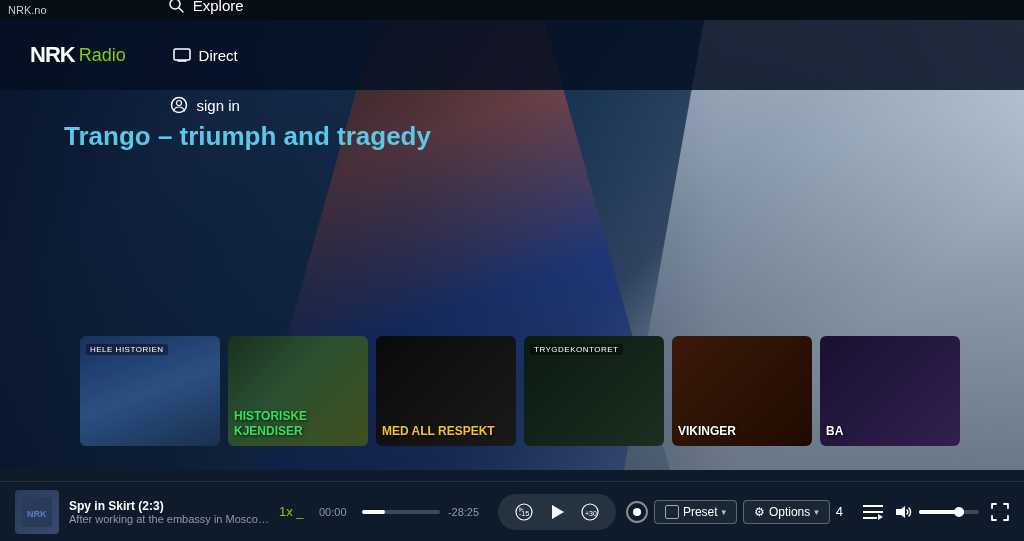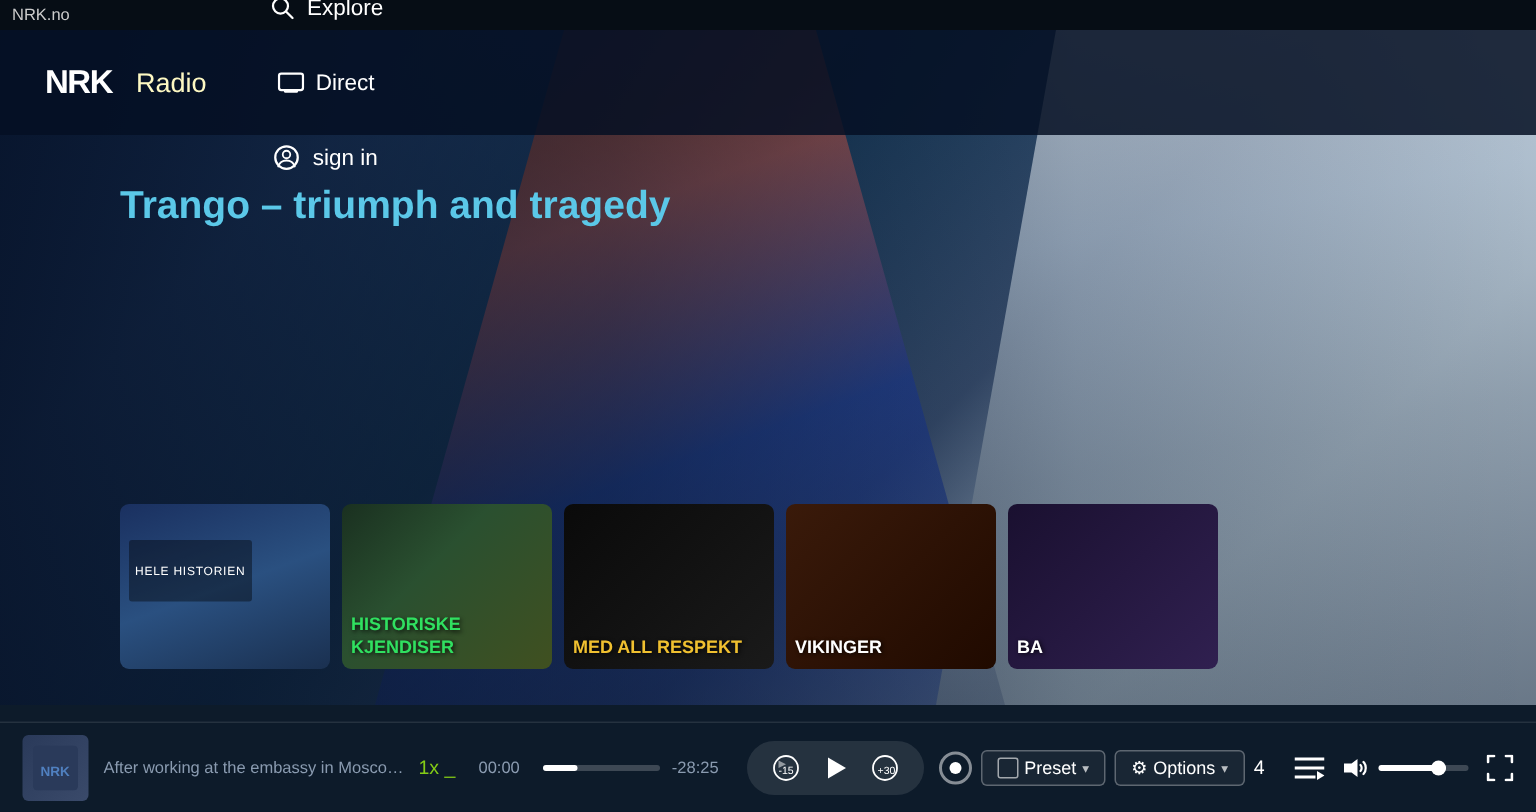--- a/index.html
+++ b/index.html
@@ -45,22 +45,22 @@
     }
     #logo-nrk {
       font-weight: 900;
       font-size: 22px;
       color: #fff;
       letter-spacing: -1px;
     }
     #logo-radio {
       font-size: 18px;
       font-weight: 300;
-      color: #fef9c3;
-      margin-left: 16px;
+      color: #84cc16;
+      margin-left: 4px;
     }
     #nav {
       display: flex;
       align-items: center;
       gap: 30px;
       flex-direction: column;
     }
     .nav-item {
       display: flex;
       align-items: center;
@@ -118,21 +118,21 @@
       opacity: 0.8;
     }
     #hero-overlay {
       position: absolute;
       top: 0; left: 0; right: 0; bottom: 0;
       background: linear-gradient(to right, rgba(5,15,35,0.85) 0%, rgba(5,15,35,0.5) 40%, rgba(5,15,35,0.1) 70%, transparent 100%);
     }
     #hero-content {
       position: absolute;
       top: 100px;
-      left: 80px;
+      left: 64px;
       max-width: 380px;
     }
     #hero-title {
       font-size: 26px;
       font-weight: 700;
       color: #5bc8e8;
       margin-bottom: 10px;
       line-height: 1.3;
     }
     #hero-subtitle {
@@ -163,26 +163,26 @@
       width: 140px;
       height: 110px;
       border-radius: 6px;
       overflow: hidden;
       flex-shrink: 0;
       position: relative;
       cursor: pointer;
     }
     .card-label {
       position: absolute;
-      top: 24px;
+      top: 8px;
       left: 6px;
       font-size: 8px;
       color: #fff;
       background: rgba(0,0,0,0.4);
-      padding: 16px 4px;
+      padding: 1px 4px;
       border-radius: 2px;
       letter-spacing: 0.5px;
     }
     .card-title {
       position: absolute;
       bottom: 8px;
       left: 6px;
       right: 6px;
       font-size: 12px;
       font-weight: 900;
@@ -421,20 +421,23 @@
 
 
   <div class="card card-historiske">
     <span class="card-title green">HISTORISKE KJENDISER</span>
   </div>
 
   <div class="card card-medall">
     <span class="card-title yellow">MED ALL RESPEKT</span>
   </div>
 
+  <div class="card card-trygde">
+    <span class="card-label">TRYGDEKONTORET</span>
+  </div>
 
   <div class="card card-vikinger">
     <span class="card-title">VIKINGER</span>
   </div>
 
   <div class="card card-ba">
     <span class="card-title">BA</span>
   </div>
 
 </div>
@@ -442,20 +445,21 @@
 <div id="player-bar">
 
   <div id="player-thumb">
     <svg width="30" height="30" viewBox="0 0 30 30" fill="none">
       <rect width="30" height="30" fill="#2a3a5a" rx="3"></rect>
       <text x="5" y="20" font-size="9" fill="#5080c0" font-weight="bold">NRK</text>
     </svg>
   </div>
 
   <div id="player-info">
+    <div id="player-title">Spy in Skirt (2:3)</div>
     <div id="player-subtitle">After working at the embassy in Moscow...</div>
   </div>
 
   <div id="player-speed">1x _</div>
 
   <div id="progress-area">
     <span id="time-start">00:00</span>
     <div id="progress-bar-container">
       <div id="progress-fill" style="width: 30%;"></div>
     </div>

